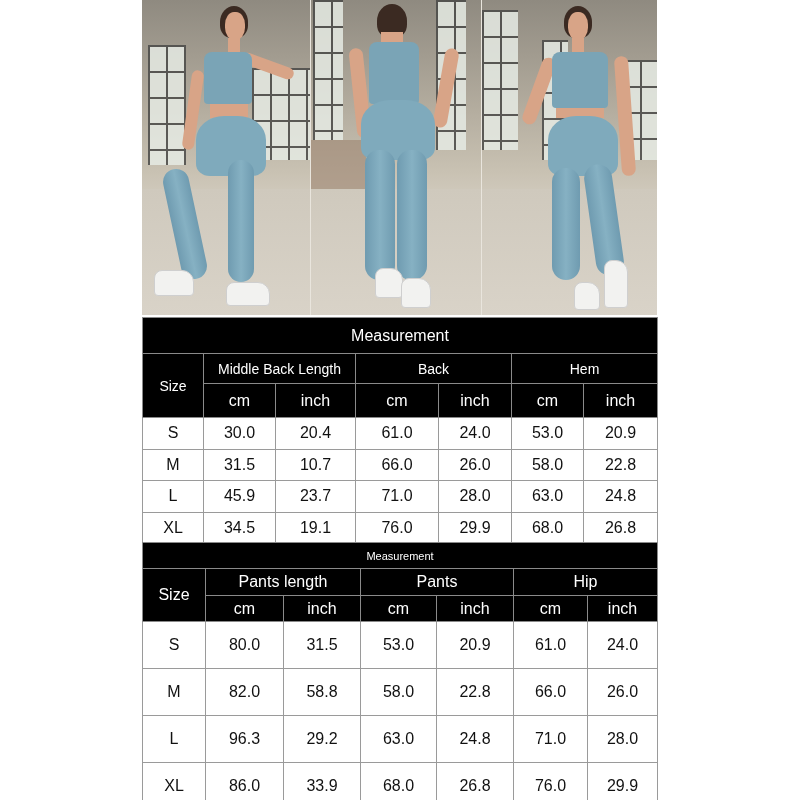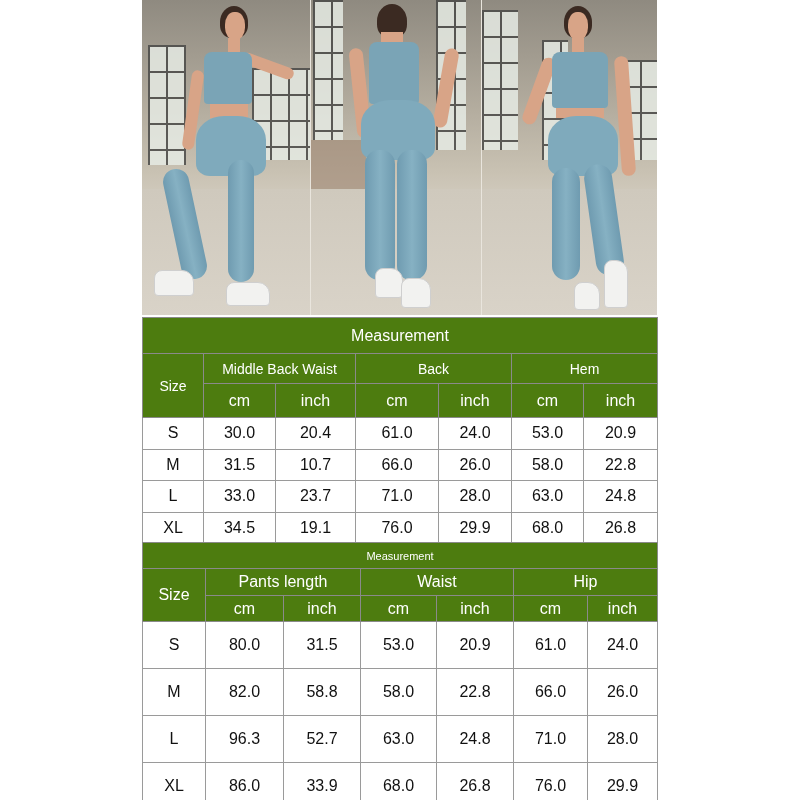--- a/index.html
+++ b/index.html
@@ -25,21 +25,21 @@
     .figure { position: absolute; }
     .fig-hair { position: absolute; background: #3b2a22; border-radius: 50% 50% 40% 40%; }
     .fig-skin { position: absolute; background: #d8a487; }
     .fig-top { position: absolute; background: #7aa4b6; border-radius: 8px 8px 4px 4px; }
     .fig-leg { position: absolute; background: linear-gradient(90deg, #6f9bb0, #86b1c3, #6f9bb0); border-radius: 14px; }
     .fig-hips { position: absolute; background: #7faabc; border-radius: 40% 40% 20% 20%; }
     .fig-shoe { position: absolute; background: #f2f2f0; border-radius: 8px 12px 4px 4px; border: 1px solid #cfcfcf; }
 
     table.size-table { position: absolute; border-collapse: collapse; table-layout: fixed; }
     .size-table td, .size-table th { text-align: center; vertical-align: middle; border: 1px solid #6a6a6a; }
-    .size-table .hdr { background: #4d7c0f; color: #ffffff; font-weight: normal; border-color: #8a8a8a; }
+    .size-table .hdr { background: #000000; color: #ffffff; font-weight: normal; border-color: #8a8a8a; }
     .size-table .body td { background: #ffffff; color: #111111; border-color: #9a9a9a; }
 
     #table1 { left: 142px; top: 317px; width: 515px; }
     #table1 .title-row th { height: 36px; font-size: 16px; }
     #table1 .group-row th { height: 30px; font-size: 14px; }
     #table1 .unit-row th { height: 34px; font-size: 16px; }
     #table1 .body td { height: 31.5px; font-size: 16px; }
     #table1 .size-head { font-size: 15px; }
 
     #table2 { left: 142px; top: 542px; width: 515px; }
@@ -124,21 +124,21 @@
       <col style="width:73px">
       <col style="width:72px">
       <col style="width:74px">
   </colgroup>
   <thead>
     <tr class="title-row">
       <th class="hdr" colspan="7">Measurement</th>
     </tr>
     <tr class="group-row">
       <th class="hdr size-head" rowspan="2">Size</th>
-      <th class="hdr" colspan="2">Middle Back Waist</th>
+      <th class="hdr" colspan="2">Middle Back Length</th>
       <th class="hdr" colspan="2">Back</th>
       <th class="hdr" colspan="2">Hem</th>
     </tr>
     <tr class="unit-row">
       <th class="hdr">cm</th>
       <th class="hdr">inch</th>
       <th class="hdr">cm</th>
       <th class="hdr">inch</th>
       <th class="hdr">cm</th>
       <th class="hdr">inch</th>
@@ -158,21 +158,21 @@
       <td>M</td>
       <td>31.5</td>
       <td>10.7</td>
       <td>66.0</td>
       <td>26.0</td>
       <td>58.0</td>
       <td>22.8</td>
     </tr>
     <tr>
       <td>L</td>
-      <td>33.0</td>
+      <td>45.9</td>
       <td>23.7</td>
       <td>71.0</td>
       <td>28.0</td>
       <td>63.0</td>
       <td>24.8</td>
     </tr>
     <tr>
       <td>XL</td>
       <td>34.5</td>
       <td>19.1</td>
@@ -194,21 +194,21 @@
       <col style="width:74px">
       <col style="width:70px">
   </colgroup>
   <thead>
     <tr class="title-row">
       <th class="hdr" colspan="7">Measurement</th>
     </tr>
     <tr class="group-row">
       <th class="hdr size-head" rowspan="2">Size</th>
       <th class="hdr" colspan="2">Pants length</th>
-      <th class="hdr" colspan="2">Waist</th>
+      <th class="hdr" colspan="2">Pants</th>
       <th class="hdr" colspan="2">Hip</th>
     </tr>
     <tr class="unit-row">
       <th class="hdr">cm</th>
       <th class="hdr">inch</th>
       <th class="hdr">cm</th>
       <th class="hdr">inch</th>
       <th class="hdr">cm</th>
       <th class="hdr">inch</th>
     </tr>
@@ -228,21 +228,21 @@
       <td>82.0</td>
       <td>58.8</td>
       <td>58.0</td>
       <td>22.8</td>
       <td>66.0</td>
       <td>26.0</td>
     </tr>
     <tr>
       <td>L</td>
       <td>96.3</td>
-      <td>52.7</td>
+      <td>29.2</td>
       <td>63.0</td>
       <td>24.8</td>
       <td>71.0</td>
       <td>28.0</td>
     </tr>
     <tr>
       <td>XL</td>
       <td>86.0</td>
       <td>33.9</td>
       <td>68.0</td>

